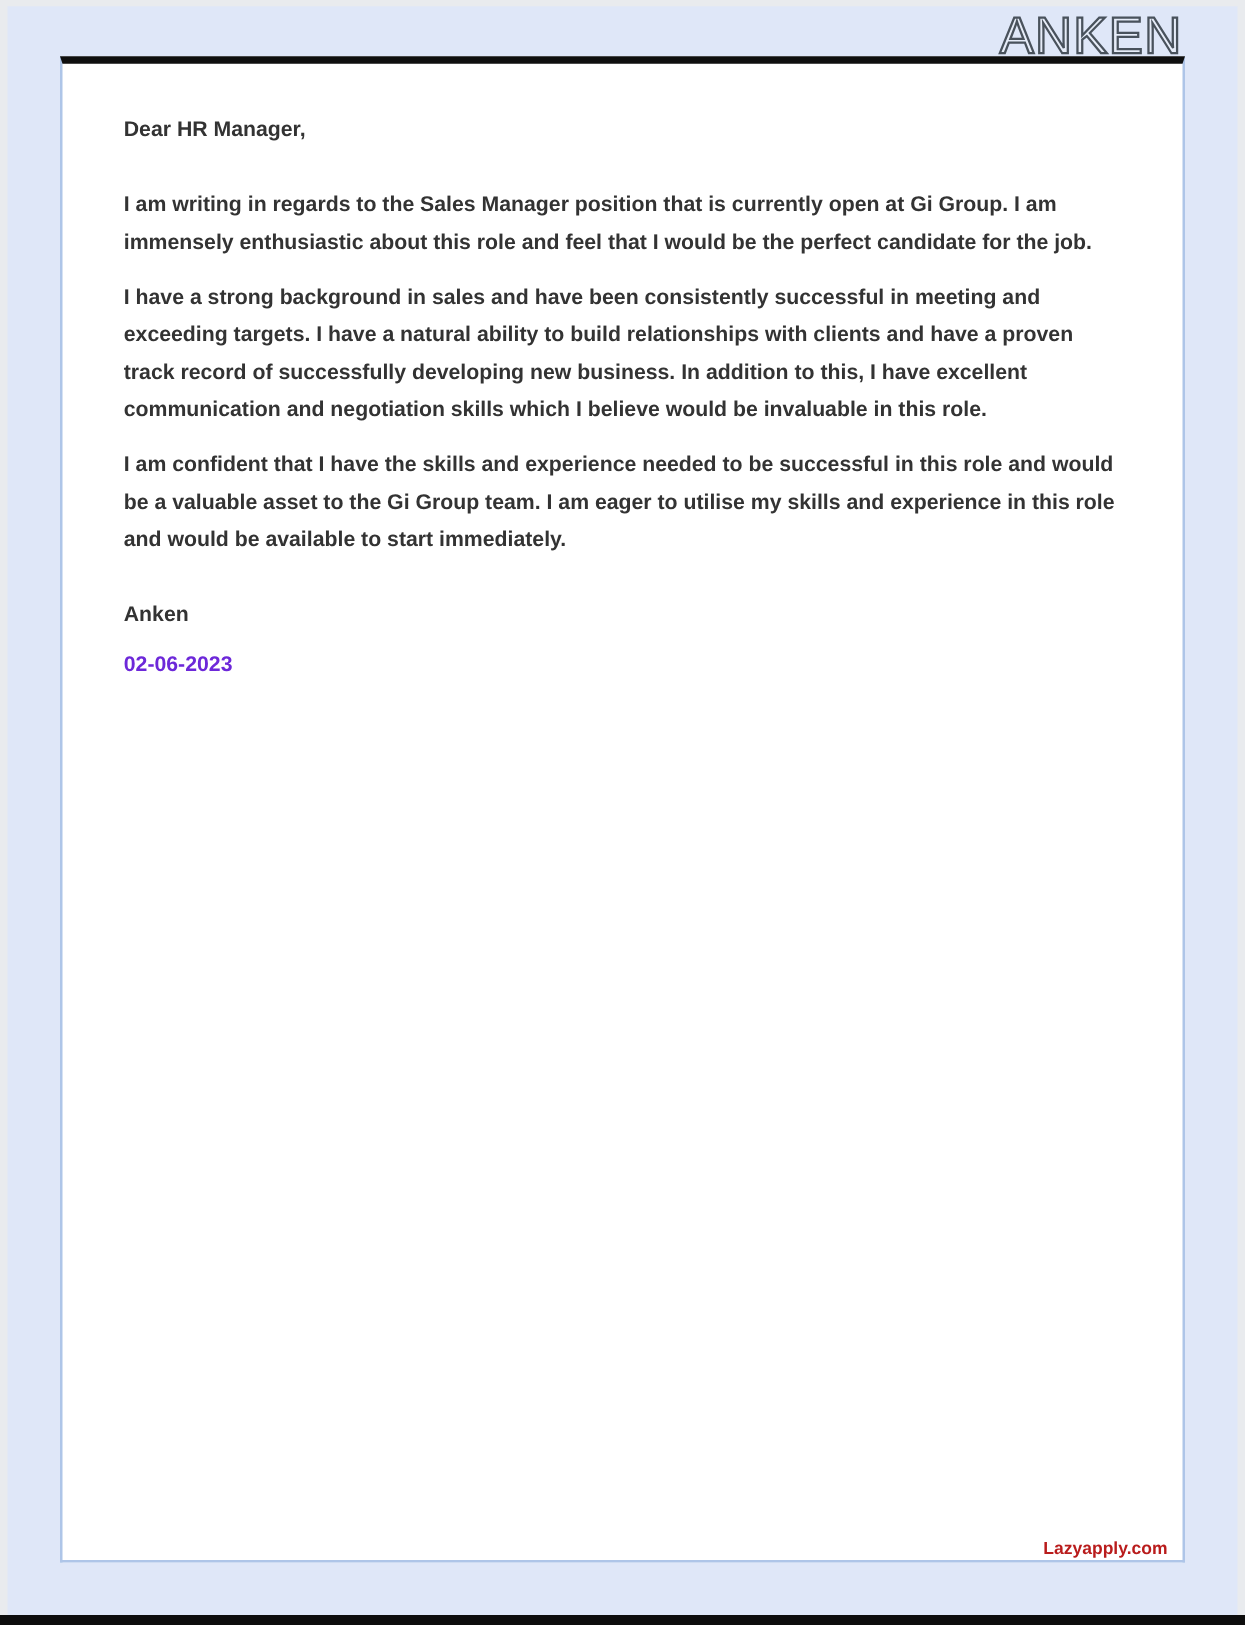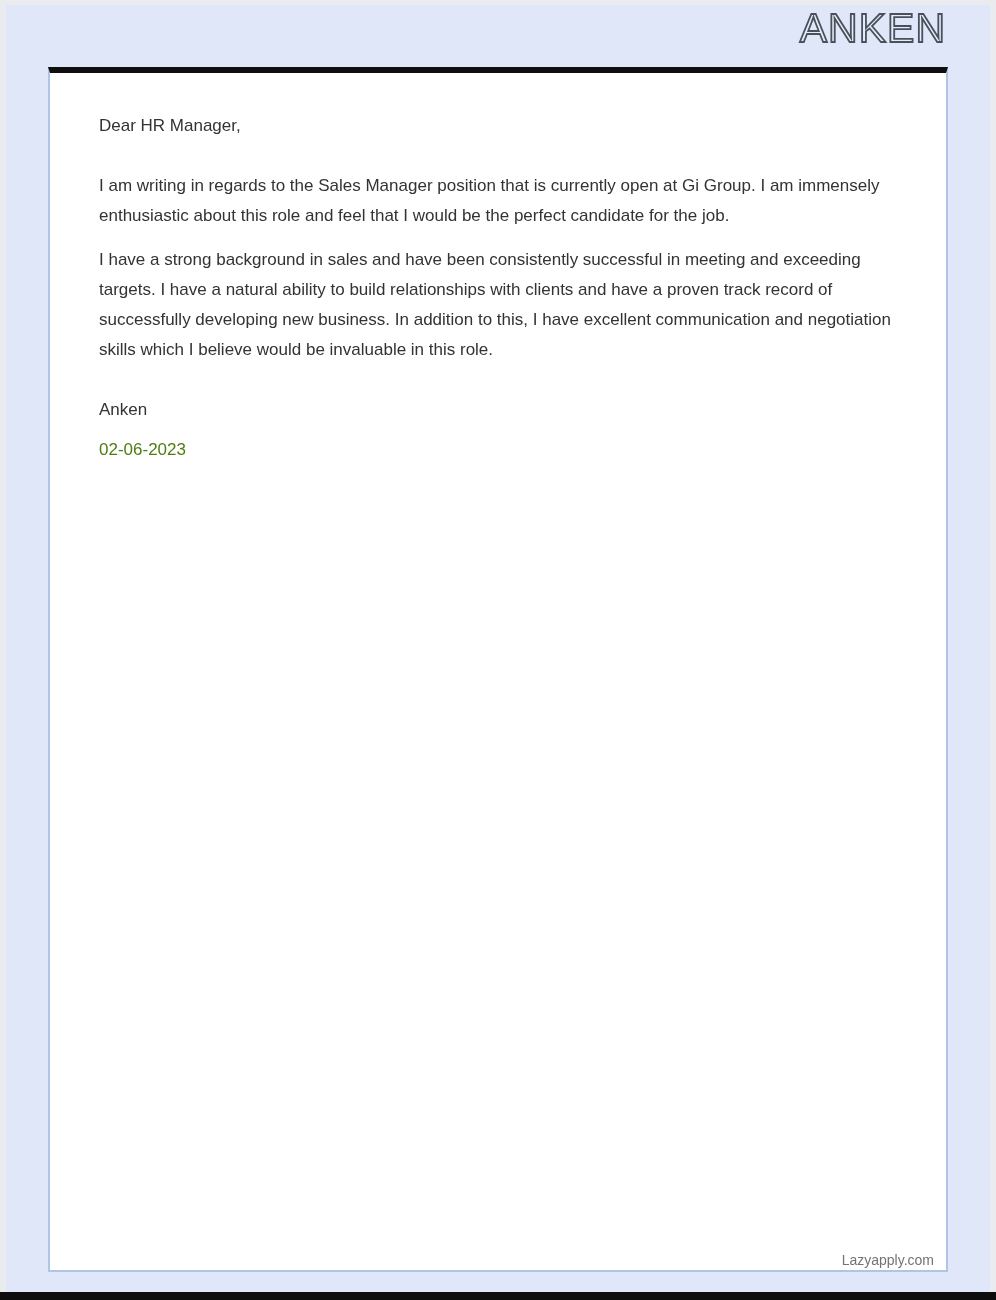--- a/index.html
+++ b/index.html
@@ -30,55 +30,56 @@
     font-weight: 500;
     letter-spacing: 1px;
     color: #e6ecf8;
     -webkit-text-stroke: 1.8px #49525c;
     line-height: 1.1;
     z-index: 3;
   }
   .page {
     position: absolute;
     left: 48px;
-    top: 67px;
+    top: 45px;
     width: 900px;
     height: 1205px;
     box-sizing: border-box;
     background: #ffffff;
     border-top: 6px solid #0f0f0f;
     border-left: 2px solid #aec5e8;
     border-right: 2px solid #aec5e8;
     border-bottom: 2px solid #aec5e8;
     z-index: 2;
+    font-weight: bold;
   }
   .letter {
     padding: 38px 52px 0 49px;
     font-size: 17px;
     line-height: 30px;
     color: #333333;
   }
   .letter p {
     margin: 14px 0;
   }
   .salutation { margin: 0 0 30px 0 !important; }
   .closing    { margin: 30px 0 30px 0 !important; }
   .signature  { margin: 30px 0 10px 0 !important; }
   .letter-date {
     margin: 0 !important;
-    color: #4d7c0f;
+    color: #6d28d9;
     cursor: pointer;
   }
   .page-footer {
     position: absolute;
     bottom: 1px;
     right: 12px;
     font-size: 14px;
     line-height: 18px;
-    color: #737373;
+    color: #b91c1c;
   }
   .bottom-bar {
     position: absolute;
     left: 0;
     right: 0;
     bottom: 0;
     height: 8px;
     background: #0d0d0d;
     z-index: 4;
   }
@@ -91,20 +92,21 @@
 <div class="brand">ANKEN</div>
 
 <div class="page">
   <div class="letter">
     <p class="salutation">Dear HR Manager,</p>
 
     <p>I am writing in regards to the Sales Manager position that is currently open at Gi Group. I am immensely enthusiastic about this role and feel that I would be the perfect candidate for the job.</p>
 
     <p>I have a strong background in sales and have been consistently successful in meeting and exceeding targets. I have a natural ability to build relationships with clients and have a proven track record of successfully developing new business. In addition to this, I have excellent communication and negotiation skills which I believe would be invaluable in this role.</p>
 
+    <p>I am confident that I have the skills and experience needed to be successful in this role and would be a valuable asset to the Gi Group team. I am eager to utilise my skills and experience in this role and would be available to start immediately.</p>
 
 
 
     <p class="signature">Anken</p>
 
     <p class="letter-date">02-06-2023</p>
   </div>
 
   <div class="page-footer">Lazyapply.com</div>
 </div>

